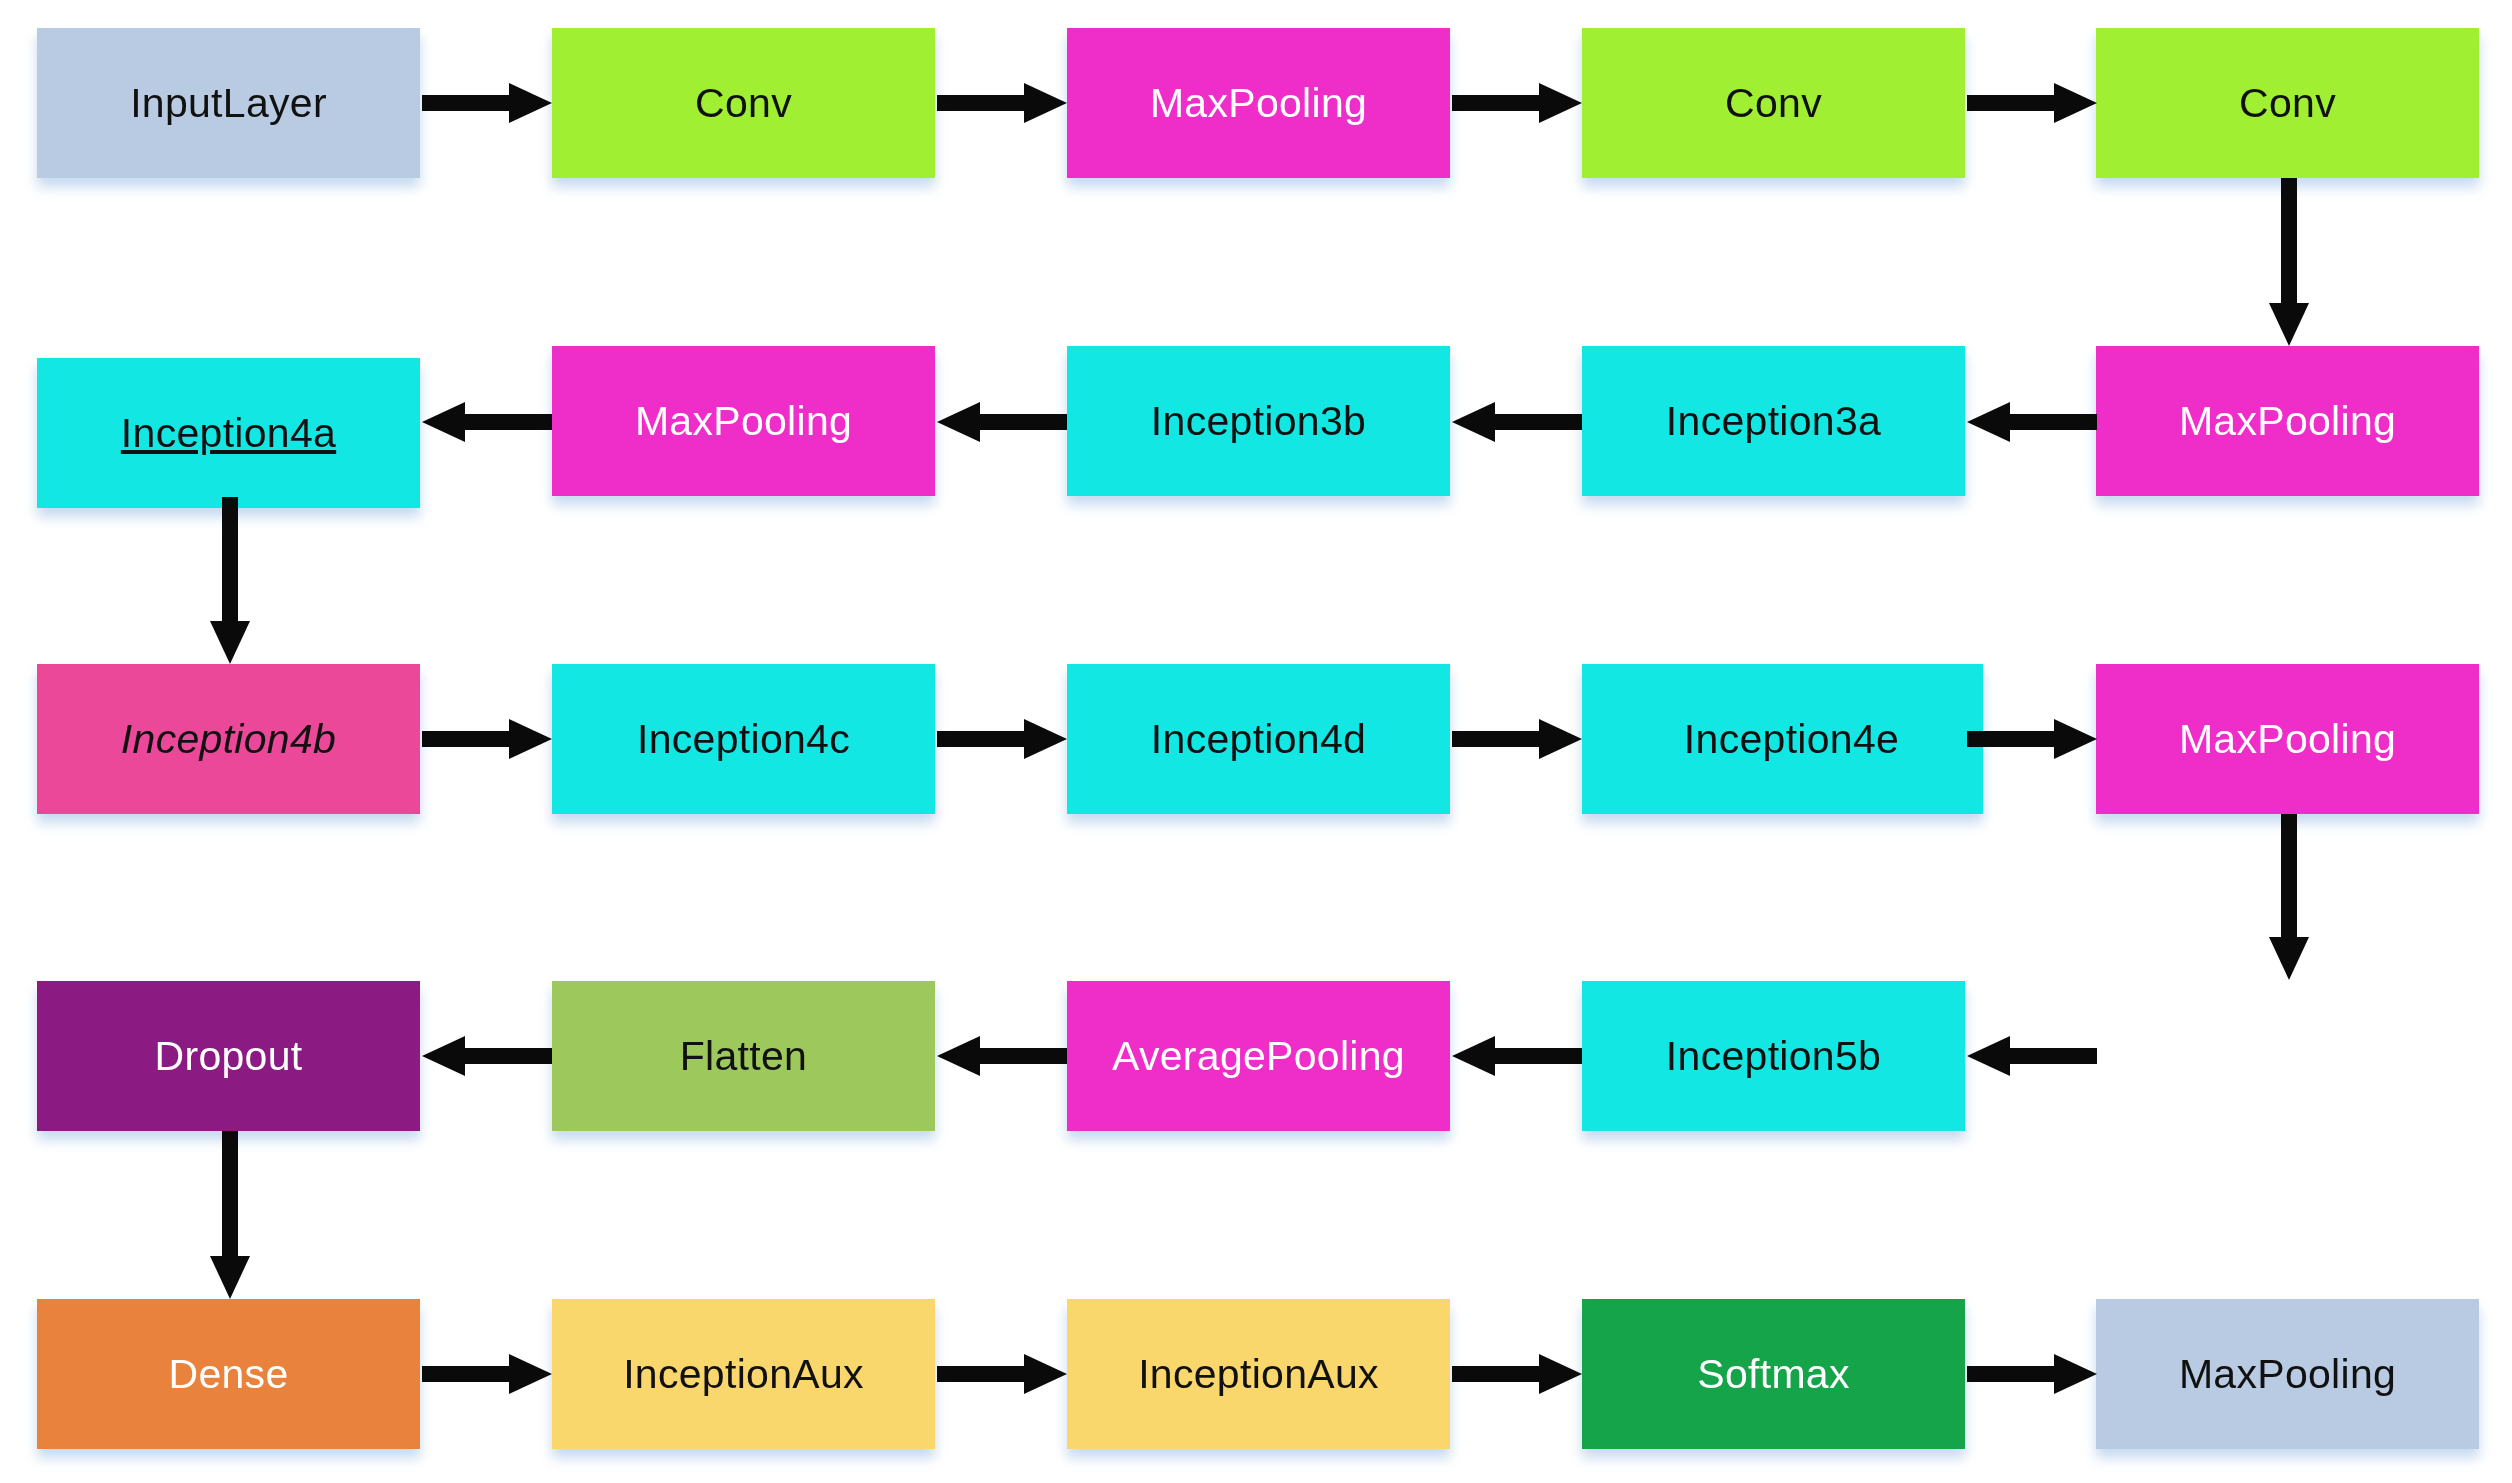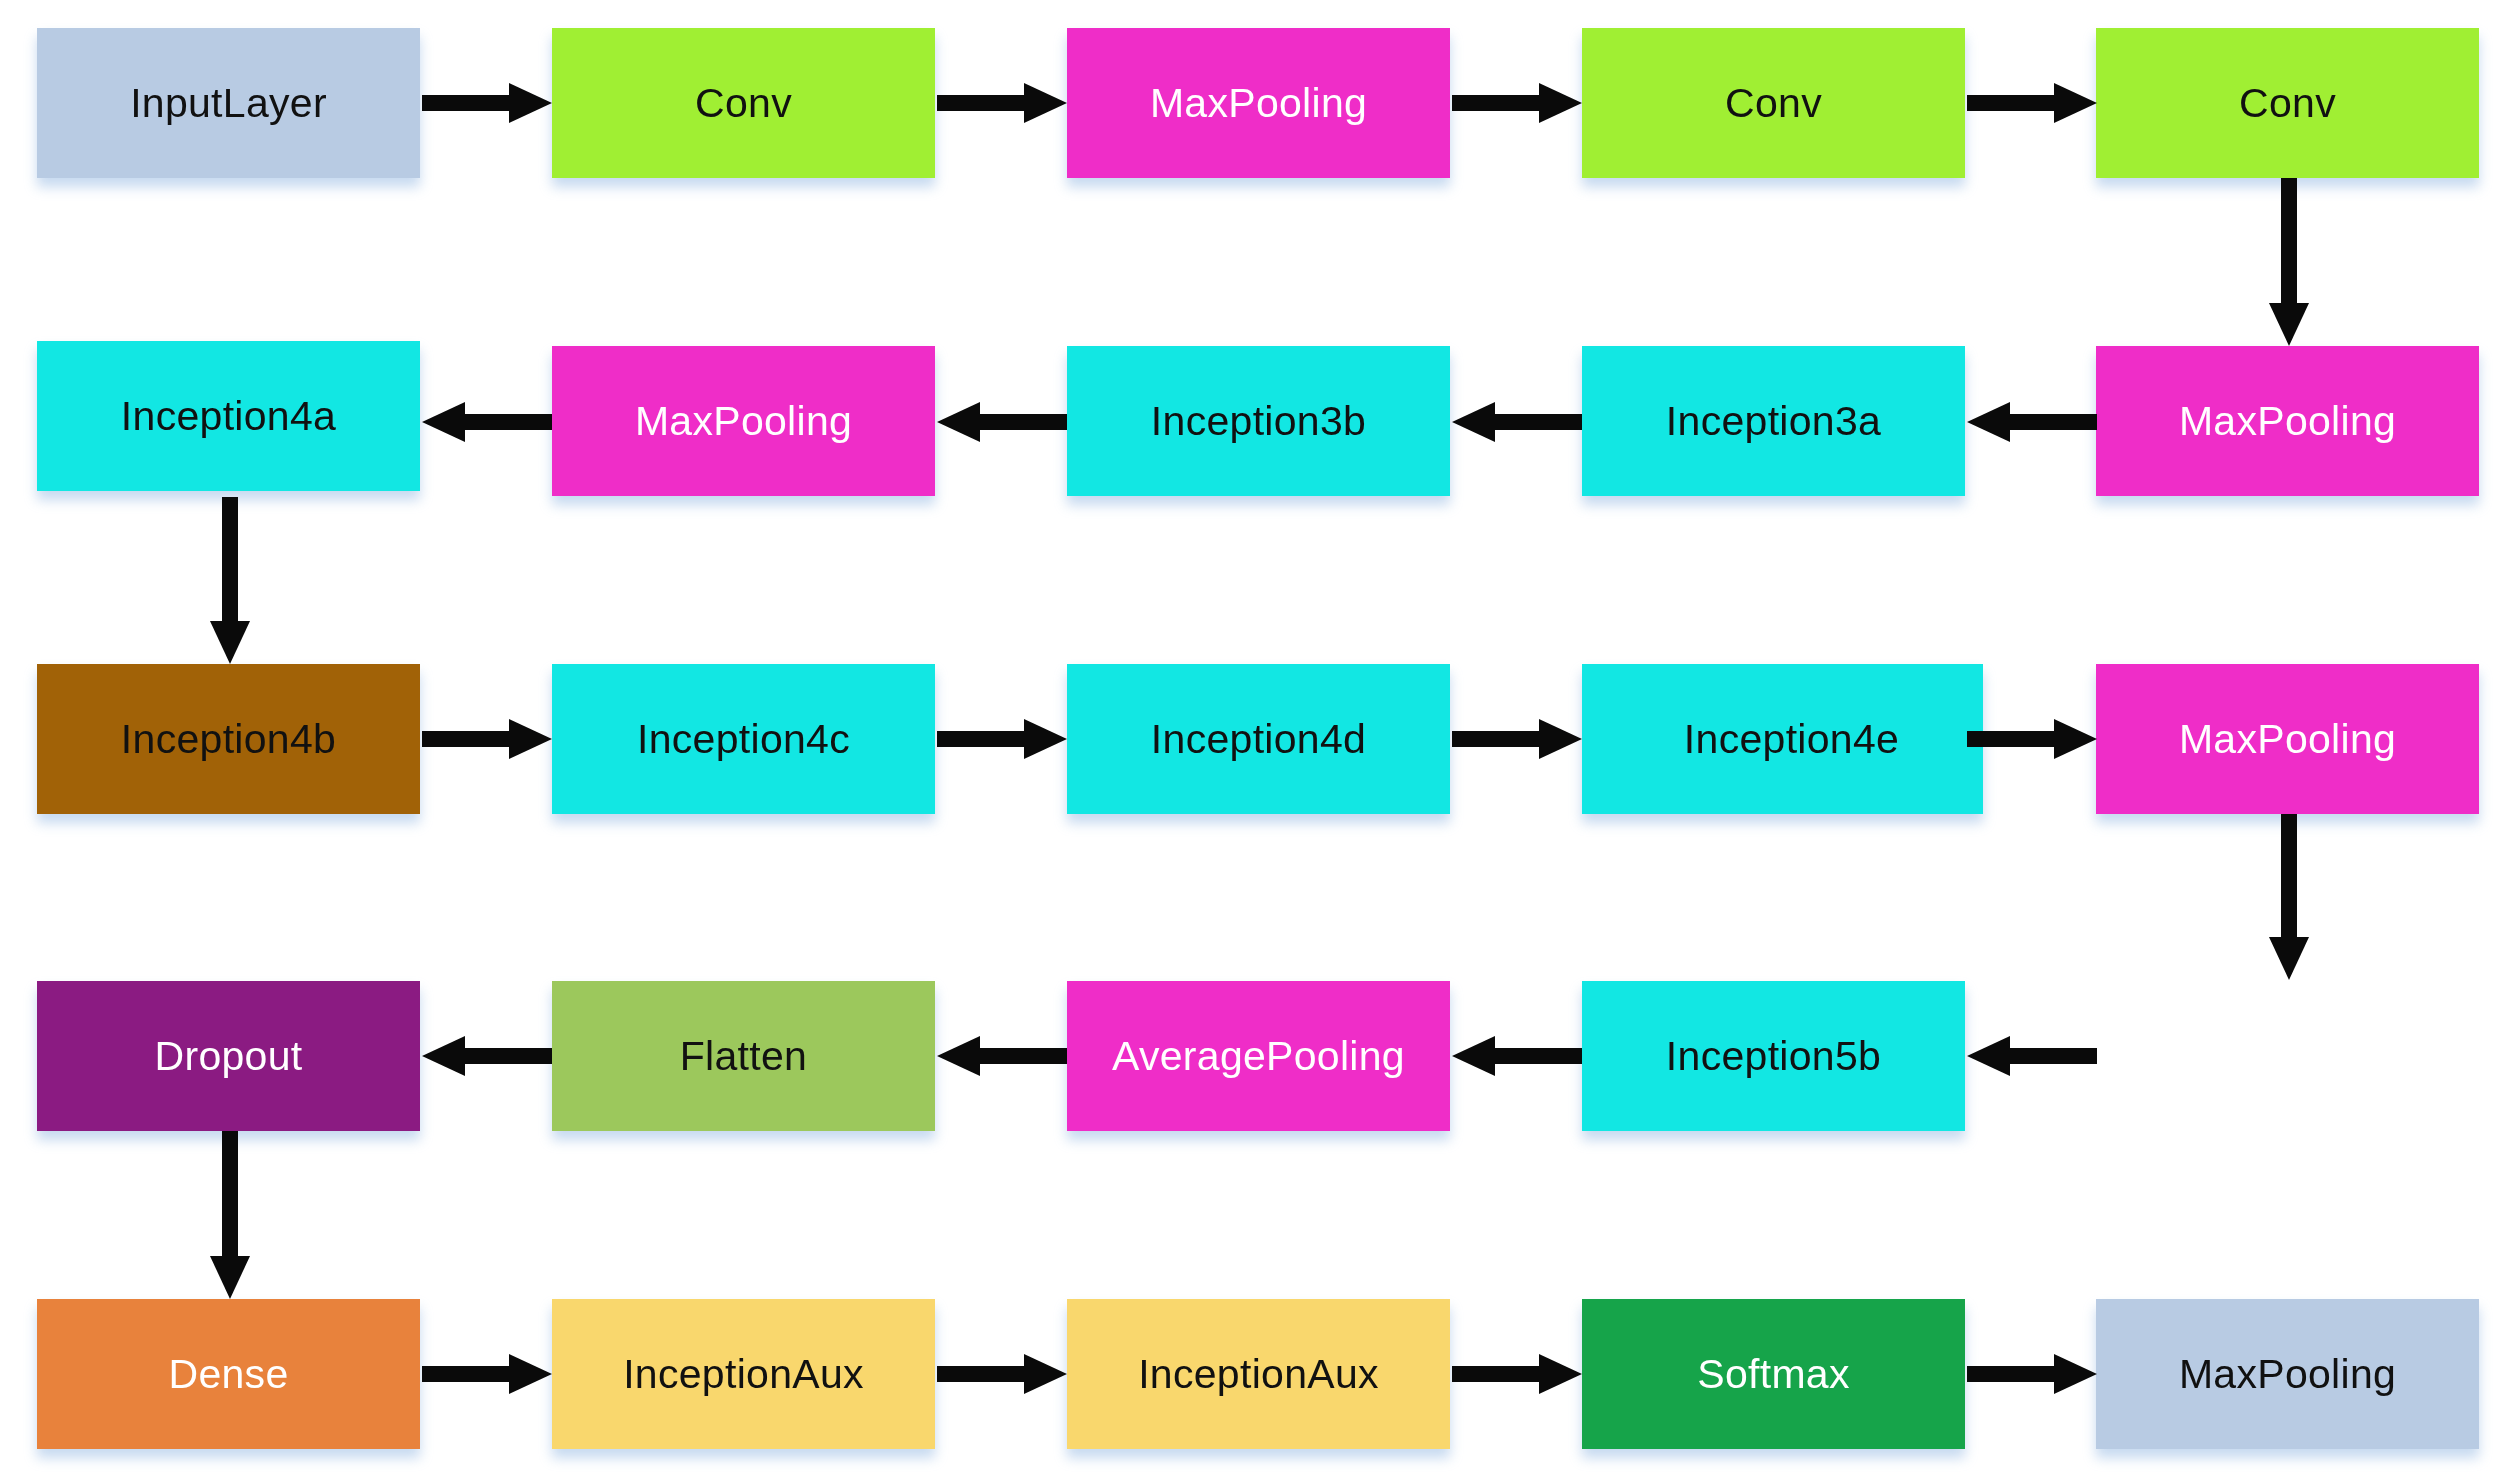--- a/index.html
+++ b/index.html
@@ -47,26 +47,26 @@
 </style>
 </head>
 <body>
 
 <div id="canvas">
     <div class="node" style="left: 37px; top: 28px; background: rgb(184, 203, 227); color: rgb(17, 17, 17);">InputLayer</div>
     <div class="node" style="left: 552px; top: 28px; background: rgb(160, 239, 51); color: rgb(17, 17, 17);">Conv</div>
     <div class="node" style="left: 1067px; top: 28px; background: rgb(239, 45, 200); color: rgb(255, 255, 255);">MaxPooling</div>
     <div class="node" style="left: 1582px; top: 28px; background: rgb(160, 239, 51); color: rgb(17, 17, 17);">Conv</div>
     <div class="node" style="left: 2096px; top: 28px; background: rgb(160, 239, 51); color: rgb(17, 17, 17);">Conv</div>
-    <div class="node" style="left: 37px; top: 341px; background: rgb(18, 231, 227); color: rgb(17, 17, 17);">Inception4a</div>
+    <div class="node" style="left: 37px; top: 358px; background: rgb(18, 231, 227); color: rgb(17, 17, 17); text-decoration: underline;">Inception4a</div>
     <div class="node" style="left: 552px; top: 346px; background: rgb(239, 45, 200); color: rgb(255, 255, 255);">MaxPooling</div>
     <div class="node" style="left: 1067px; top: 346px; background: rgb(18, 231, 227); color: rgb(17, 17, 17);">Inception3b</div>
     <div class="node" style="left: 1582px; top: 346px; background: rgb(18, 231, 227); color: rgb(17, 17, 17);">Inception3a</div>
     <div class="node" style="left: 2096px; top: 346px; background: rgb(239, 45, 200); color: rgb(255, 255, 255);">MaxPooling</div>
-    <div class="node" style="left: 37px; top: 664px; background: #a16207; color: rgb(17, 17, 17);">Inception4b</div>
+    <div class="node" style="left: 37px; top: 664px; background: #ec4899; color: rgb(17, 17, 17); font-style: italic;">Inception4b</div>
     <div class="node" style="left: 552px; top: 664px; background: rgb(18, 231, 227); color: rgb(17, 17, 17);">Inception4c</div>
     <div class="node" style="left: 1067px; top: 664px; background: rgb(18, 231, 227); color: rgb(17, 17, 17);">Inception4d</div>
     <div class="node" style="left: 1582px; top: 664px; background: rgb(18, 231, 227); color: rgb(17, 17, 17); padding-left: 18px;">Inception4e</div>
     <div class="node" style="left: 2096px; top: 664px; background: rgb(239, 45, 200); color: rgb(255, 255, 255);">MaxPooling</div>
     <div class="node" style="left: 37px; top: 981px; background: rgb(139, 27, 130); color: rgb(255, 255, 255);">Dropout</div>
     <div class="node" style="left: 1067px; top: 981px; background: rgb(239, 45, 200); color: rgb(255, 255, 255);">AveragePooling</div>
     <div class="node" style="left: 552px; top: 981px; background: rgb(156, 200, 92); color: rgb(17, 17, 17);">Flatten</div>
     <div class="node" style="left: 1582px; top: 981px; background: rgb(18, 231, 227); color: rgb(17, 17, 17);">Inception5b</div>
     <div class="node" style="left: 37px; top: 1299px; background: rgb(232, 130, 60); color: rgb(255, 255, 255);">Dense</div>
     <div class="node" style="left: 552px; top: 1299px; background: rgb(249, 215, 109); color: rgb(17, 17, 17);">InceptionAux</div>

